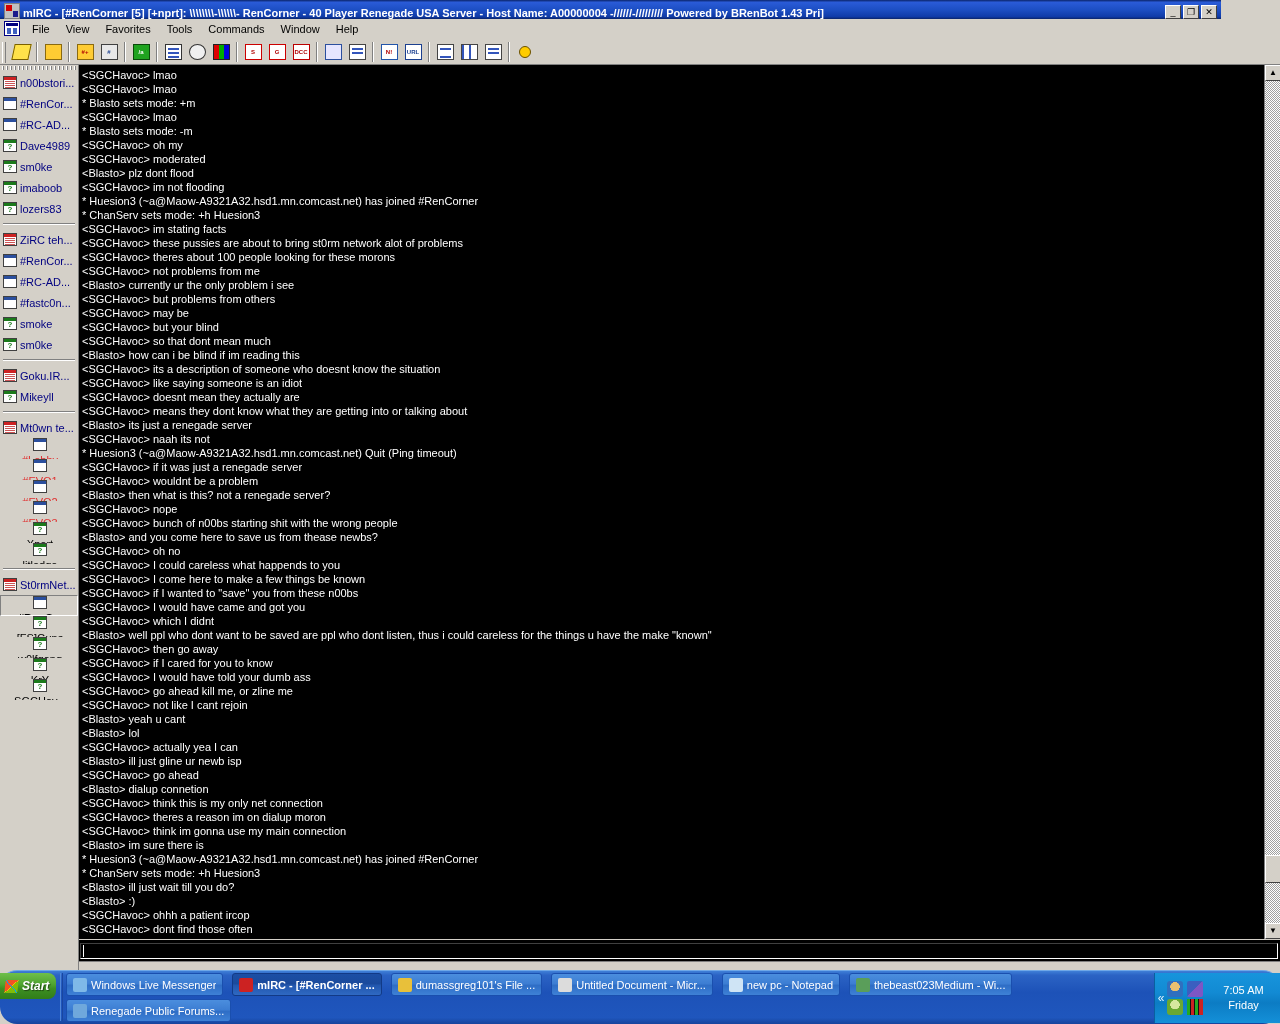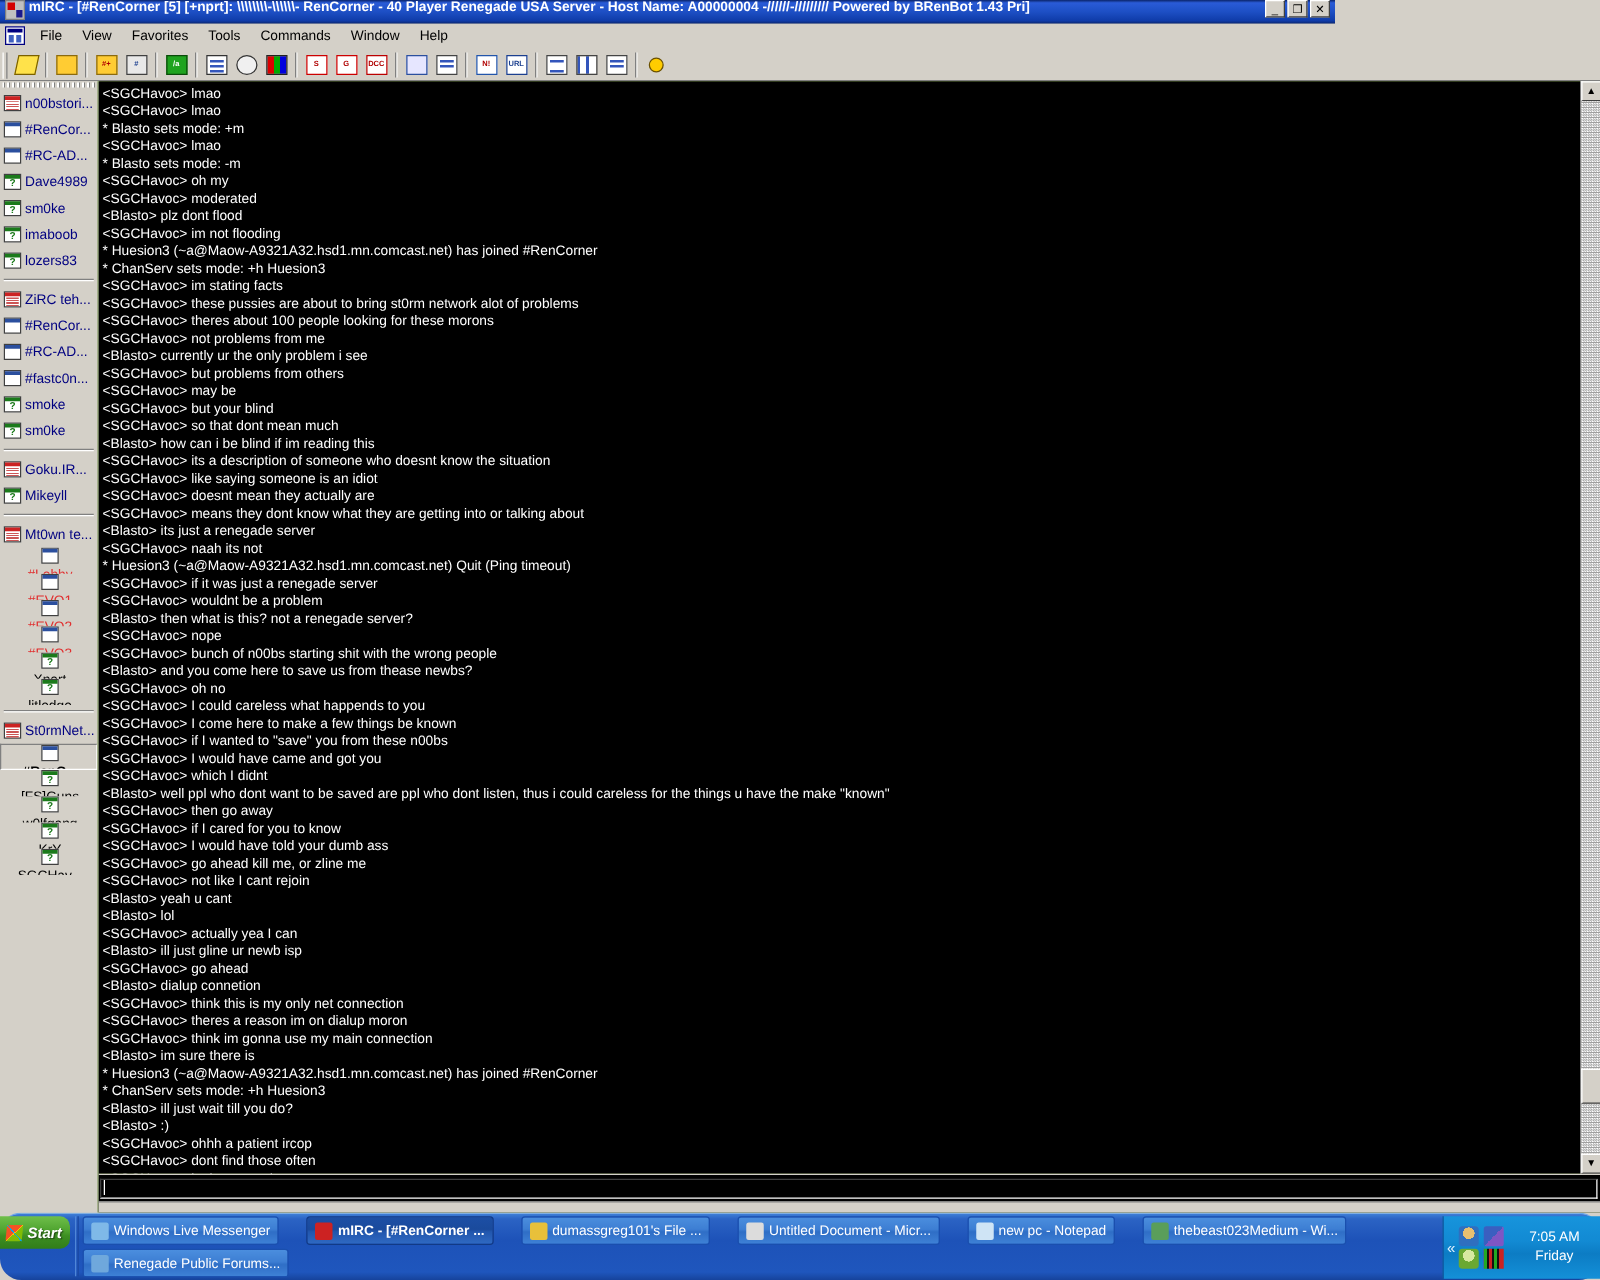--- a/index.html
+++ b/index.html
@@ -11,23 +11,23 @@
     background: #000;
   }
   #app {
     position: relative;
     width: 1280px; height: 1024px;
     background: #d4d0c8;
   }
 
   
   .titlebar {
-    position: absolute; left: 0; top: 0; width: 1068px; height: 19px;
+    position: absolute; left: 0; top: 0; width: 1221px; height: 19px;
     background: linear-gradient(to bottom, #0a246a 0%, #2a5bd7 12%, #1d4fc4 50%, #0f3ba8 88%, #0a246a 100%);
-    display: flex; align-items: flex-start;
+    display: flex; align-items: flex-end;
     padding: 0 2px;
   }
   .title-icon {
     width: 16px; height: 16px; margin: 0 3px 0 2px;
     background: #c0c0c0;
     border: 1px solid #808080;
     position: relative;
     flex: 0 0 auto;
   }
   .title-icon::before {
@@ -291,21 +291,21 @@
     content: ""; position: absolute; left: 0; top: 0; width: 13px; height: 13px;
     background:
       linear-gradient(45deg, transparent 0 48%, #05a6f0 48% 52%, transparent 52% 100%),
       linear-gradient(135deg, transparent 0 48%, #ffba08 48% 52%, transparent 52% 100%);
   }
   .tb-quicksep {
     position: absolute; left: 60px; top: 2px; width: 3px; height: 48px;
     border-left: 1px solid #4f86d8; border-right: 1px solid #1a47a0;
   }
   .task-rows { position: absolute; left: 66px; top: 2px; right: 130px; }
-  .task-row { display: flex; gap: 22px; height: 25px; margin-bottom: 1px; }
+  .task-row { display: flex; gap: 9px; height: 25px; margin-bottom: 1px; }
   .task-btn {
     height: 23px; display: flex; align-items: center; gap: 4px;
     padding: 0 6px;
     background: linear-gradient(to bottom,#4b8ede 0%,#3d7ed3 45%,#2f6ec6 55%,#3e81d6 100%);
     border: 1px solid #1a4fae;
     border-radius: 3px;
     color: #ffffff; font-size: 11px; white-space: nowrap; overflow: hidden;
     max-width: 170px;
   }
   .task-btn.active {

